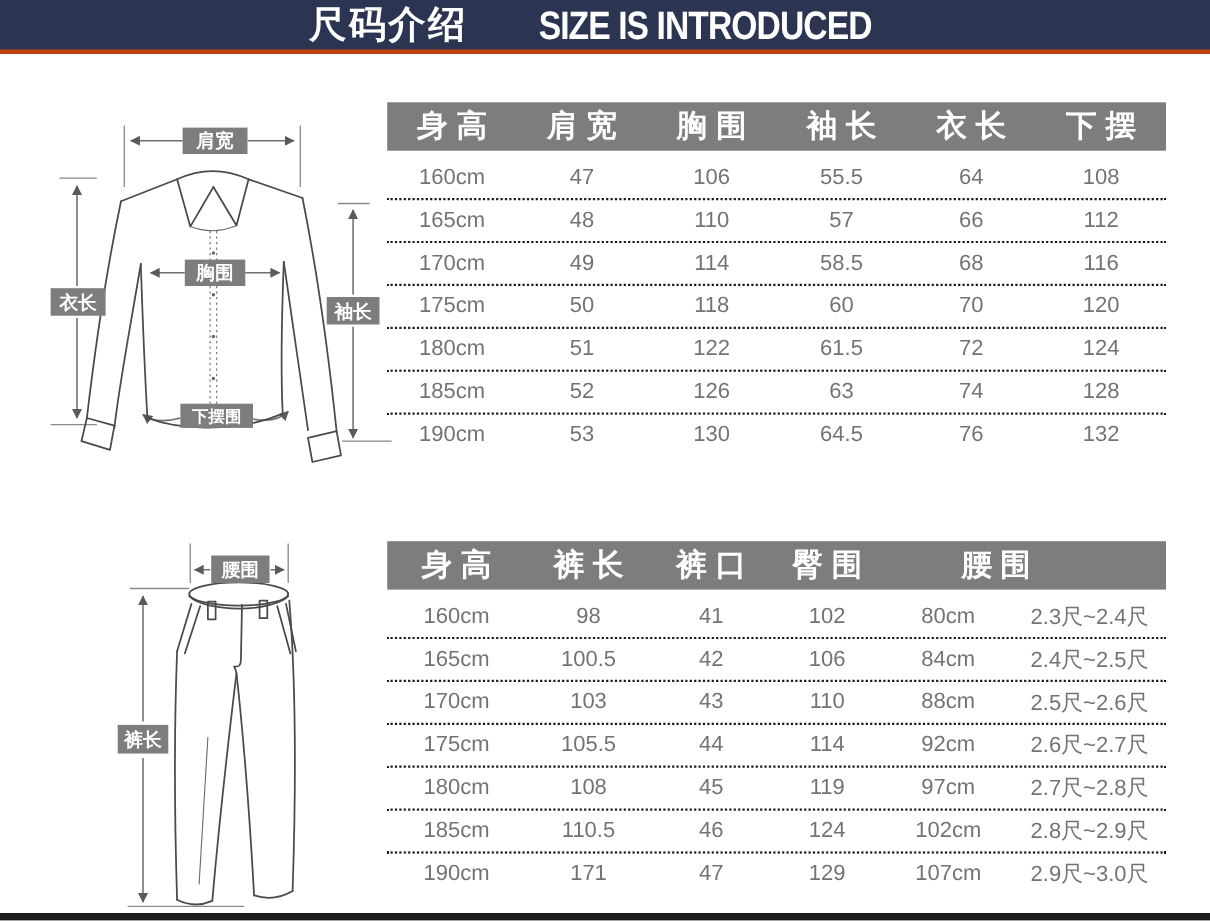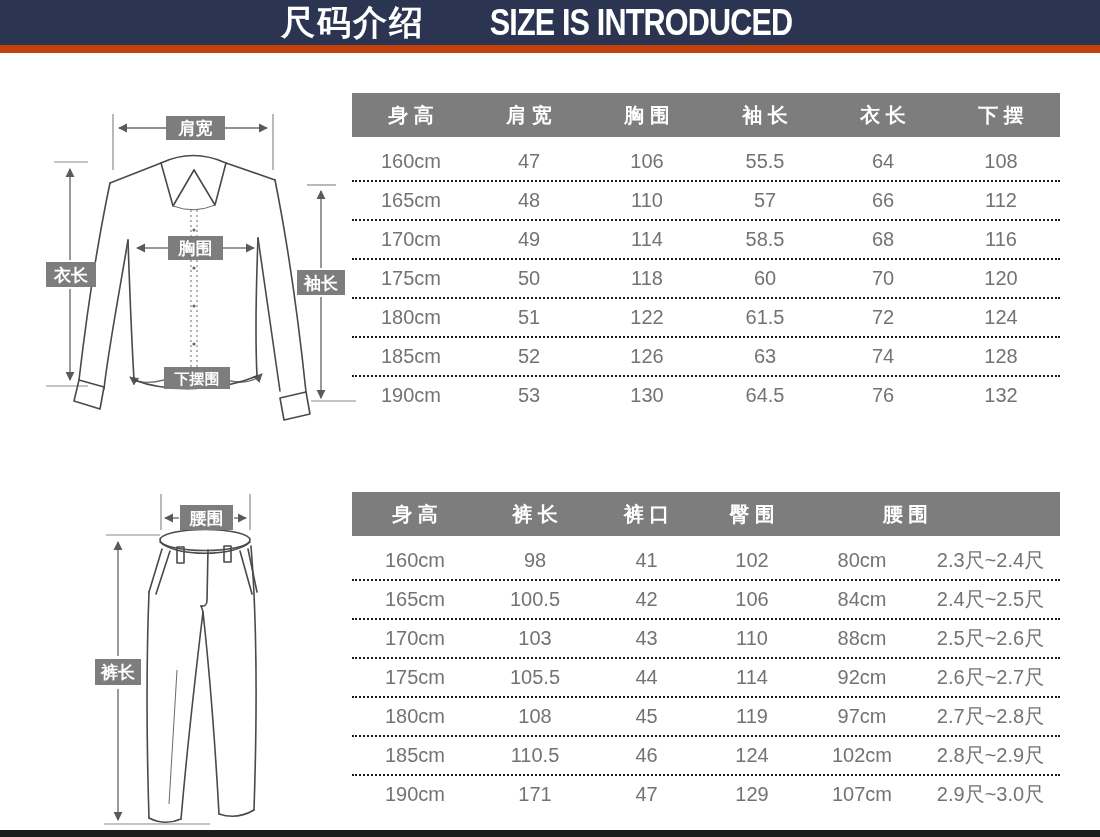--- a/index.html
+++ b/index.html
@@ -3,44 +3,44 @@
 <meta charset="utf-8">
 <style>
   html,body{margin:0;padding:0;background:#ffffff;}
   #screen{
     position:relative;width:1100px;height:837px;overflow:hidden;background:#ffffff;
     font-family:"Liberation Sans","DejaVu Sans",sans-serif;
   }
   
   .top-bar{
     position:absolute;left:0;top:0;width:1100px;height:45px;
-    background:#2b3551;border-bottom:8px solid #c2410c;
+    background:#2b3551;border-bottom:4px solid #c2410c;
     display:flex;align-items:center;justify-content:center;gap:38px;
   }
   .title-zh{color:#fff;font-size:34px;font-weight:bold;letter-spacing:2px;}
   .title-en{color:#fff;font-size:36px;font-weight:bold;display:inline-block;
     transform:scaleX(0.85);letter-spacing:-1px;}
   
   .diagram{position:absolute;left:18px;}
   .diagram.shirt{top:90px;width:345px;height:340px;}
-  .diagram.pants{top:470px;width:345px;height:360px;}
+  .diagram.pants{top:470px;width:345px;height:360px;margin-left:12px;}
   .diagram svg{display:block;width:100%;height:100%;}
   .dim-line{stroke:#6e6e6e;stroke-width:1.4;fill:none;}
   .dim-tick{stroke:#8a8a8a;stroke-width:1.2;fill:none;}
   .garment{stroke:#4a4a4a;stroke-width:1.6;fill:none;stroke-linejoin:round;stroke-linecap:round;}
   .garment-thin{stroke:#6a6a6a;stroke-width:1;fill:none;}
   .lbl-box{fill:#7d7d7d;}
   .lbl-text{fill:#ffffff;font-weight:bold;text-anchor:middle;font-family:"Liberation Sans","DejaVu Sans",sans-serif;}
   
   .size-table{position:absolute;left:352px;width:708px;}
   .shirt-table{top:93px;}
   .pants-table{top:492px;}
   .t-head{
     display:grid;height:44px;background:#7d7d7d;color:#ffffff;
-    font-weight:bold;font-size:20px;align-items:center;text-align:center;
+    font-weight:bold;font-size:28px;align-items:center;text-align:center;
   }
   .t-rows{margin-top:6px;}
   .t-row{display:grid;height:37px;align-items:center;text-align:center;
     font-size:20px;color:#737373;}
   .t-row + .t-row{border-top:2px dotted #1a1a1a;}
   .shirt-table .t-head,.shirt-table .t-row{grid-template-columns:repeat(6,1fr);}
   .pants-table .t-head,.pants-table .t-row{grid-template-columns:126px 114px 109px 102px 118px 139px;}
   .pants-table .t-head .span2{grid-column:5 / 7;position:relative;left:-26px;font-family:Liberation Serif, serif;}
   
   .bottom-strip{position:absolute;left:0;top:830px;width:1100px;height:7px;background:#1c1c1c;}

